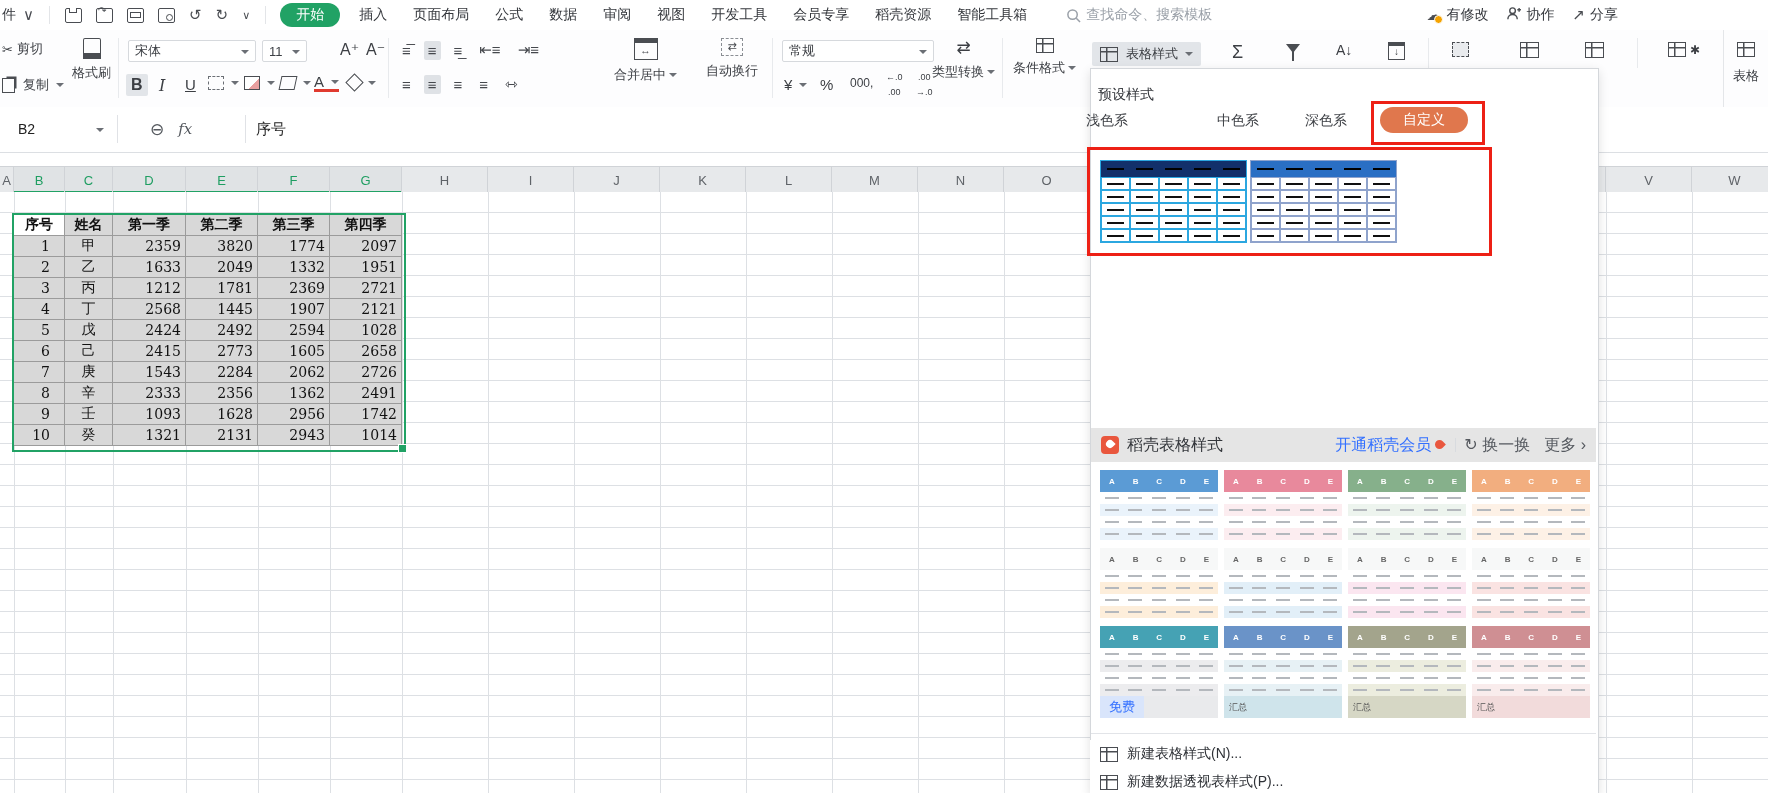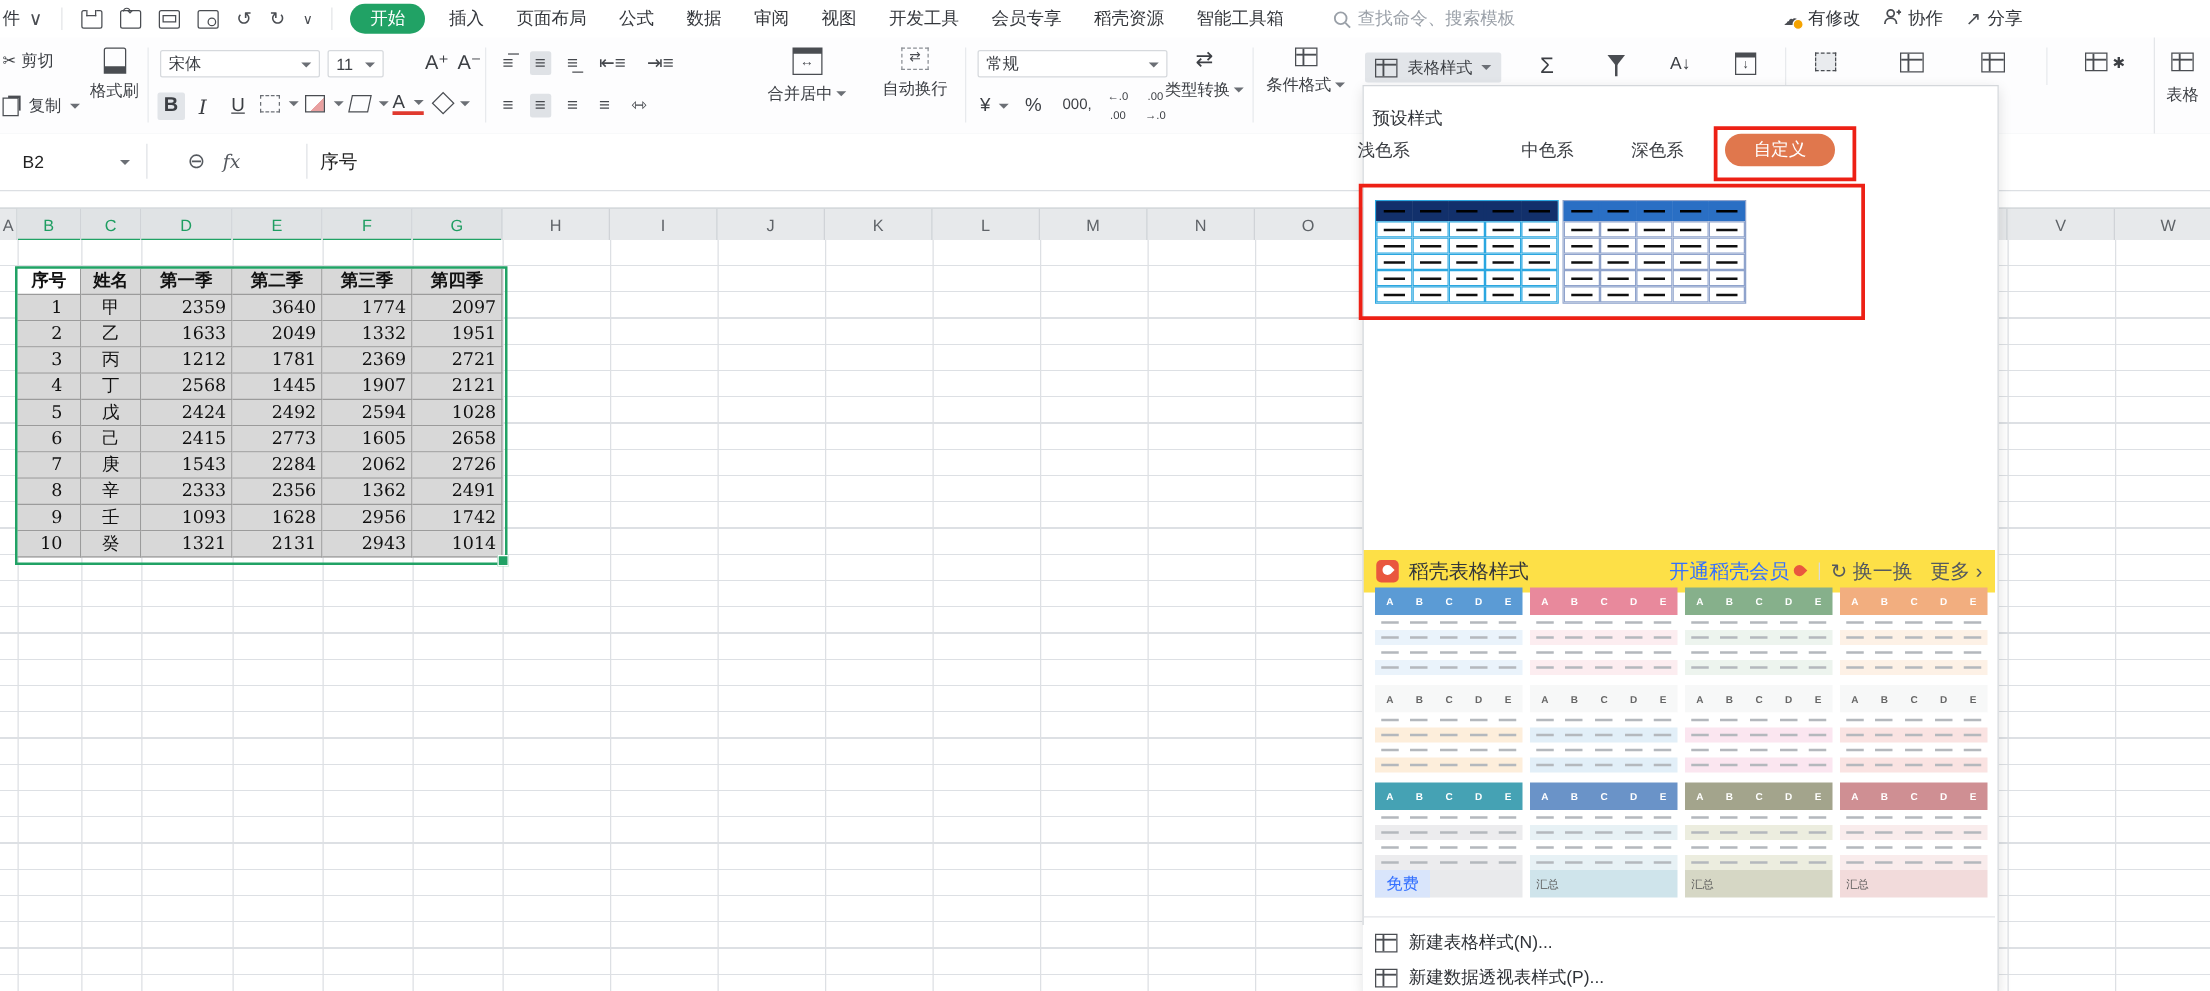--- a/index.html
+++ b/index.html
@@ -66,21 +66,21 @@
   #panel{position:absolute;left:1090px;top:68px;width:507px;height:725px;background:#fff;
     border:1px solid #d4d7db;box-shadow:0 3px 10px rgba(0,0,0,.12);font-size:13px;}
   .ptab{position:absolute;top:112px;color:#3c3f44;cursor:pointer;font-size:14px;}
   #pill{position:absolute;left:1380px;top:107px;width:88px;height:26px;background:#e0774d;color:#fff;
     border-radius:13px;display:flex;align-items:center;justify-content:center;font-size:14px;cursor:pointer;}
   .redbox{position:absolute;border:3px solid #ed2015;pointer-events:none;}
   .prevtbl{position:absolute;display:grid;grid-template-columns:repeat(5,1fr);grid-template-rows:16px repeat(5,13px);}
   .pcell{display:flex;align-items:center;justify-content:center;box-sizing:border-box;background:#fff;}
   .pcell b{display:block;width:60%;height:2px;background:#101010;}
   
-  #dkbar{position:absolute;left:1091px;top:440px;width:505px;height:34px;background:#fde047;display:flex;align-items:center;}
+  #dkbar{position:absolute;left:1091px;top:428px;width:505px;height:34px;background:#e5e5e5;display:flex;align-items:center;}
   .flame{width:18px;height:18px;border-radius:4px;background:#e9573e;position:relative;margin:0 8px 0 10px;}
   .flame:after{content:"";position:absolute;left:5px;top:4px;width:8px;height:8px;background:#fff;border-radius:50% 0 50% 50%;transform:rotate(45deg);}
   .flame.sm{width:12px;height:14px;background:transparent;margin:0 2px;}
   .flame.sm:after{left:2px;top:2px;width:9px;height:9px;background:#e9573e;}
   .dk{position:absolute;width:118px;cursor:pointer;}
   .dkhead{height:22px;display:flex;align-items:center;justify-content:space-around;font-size:8px;font-weight:bold;}
   .dkbody{background:#fff;}
   .dkrow{height:12px;display:flex;align-items:center;justify-content:space-around;}
   .dkrow b{width:14px;height:2px;background:#b4b8bd;display:block;}
   .dkfoot{height:22px;display:flex;align-items:center;font-size:9px;color:#555;padding-left:5px;box-sizing:border-box;}
@@ -358,21 +358,21 @@
       <div class="tcell" style="width: 48px;">姓名</div>
       <div class="tcell" style="width: 73px;">第一季</div>
       <div class="tcell" style="width: 72px;">第二季</div>
       <div class="tcell" style="width: 72px;">第三季</div>
       <div class="tcell" style="width: 72px;">第四季</div>
     </div>
     <div class="trow">
       <div class="tcell num" style="padding-right: 14px; width: 51px;">1</div>
       <div class="tcell" style="width: 48px;">甲</div>
       <div class="tcell num" style="width: 73px;">2359</div>
-      <div class="tcell num" style="width: 72px;">3640</div>
+      <div class="tcell num" style="width: 72px;">3820</div>
       <div class="tcell num" style="width: 72px;">1774</div>
       <div class="tcell num" style="width: 72px;">2097</div>
     </div>
     <div class="trow">
       <div class="tcell num" style="padding-right: 14px; width: 51px;">2</div>
       <div class="tcell" style="width: 48px;">乙</div>
       <div class="tcell num" style="width: 73px;">1633</div>
       <div class="tcell num" style="width: 72px;">2049</div>
       <div class="tcell num" style="width: 72px;">1332</div>
       <div class="tcell num" style="width: 72px;">1951</div>

